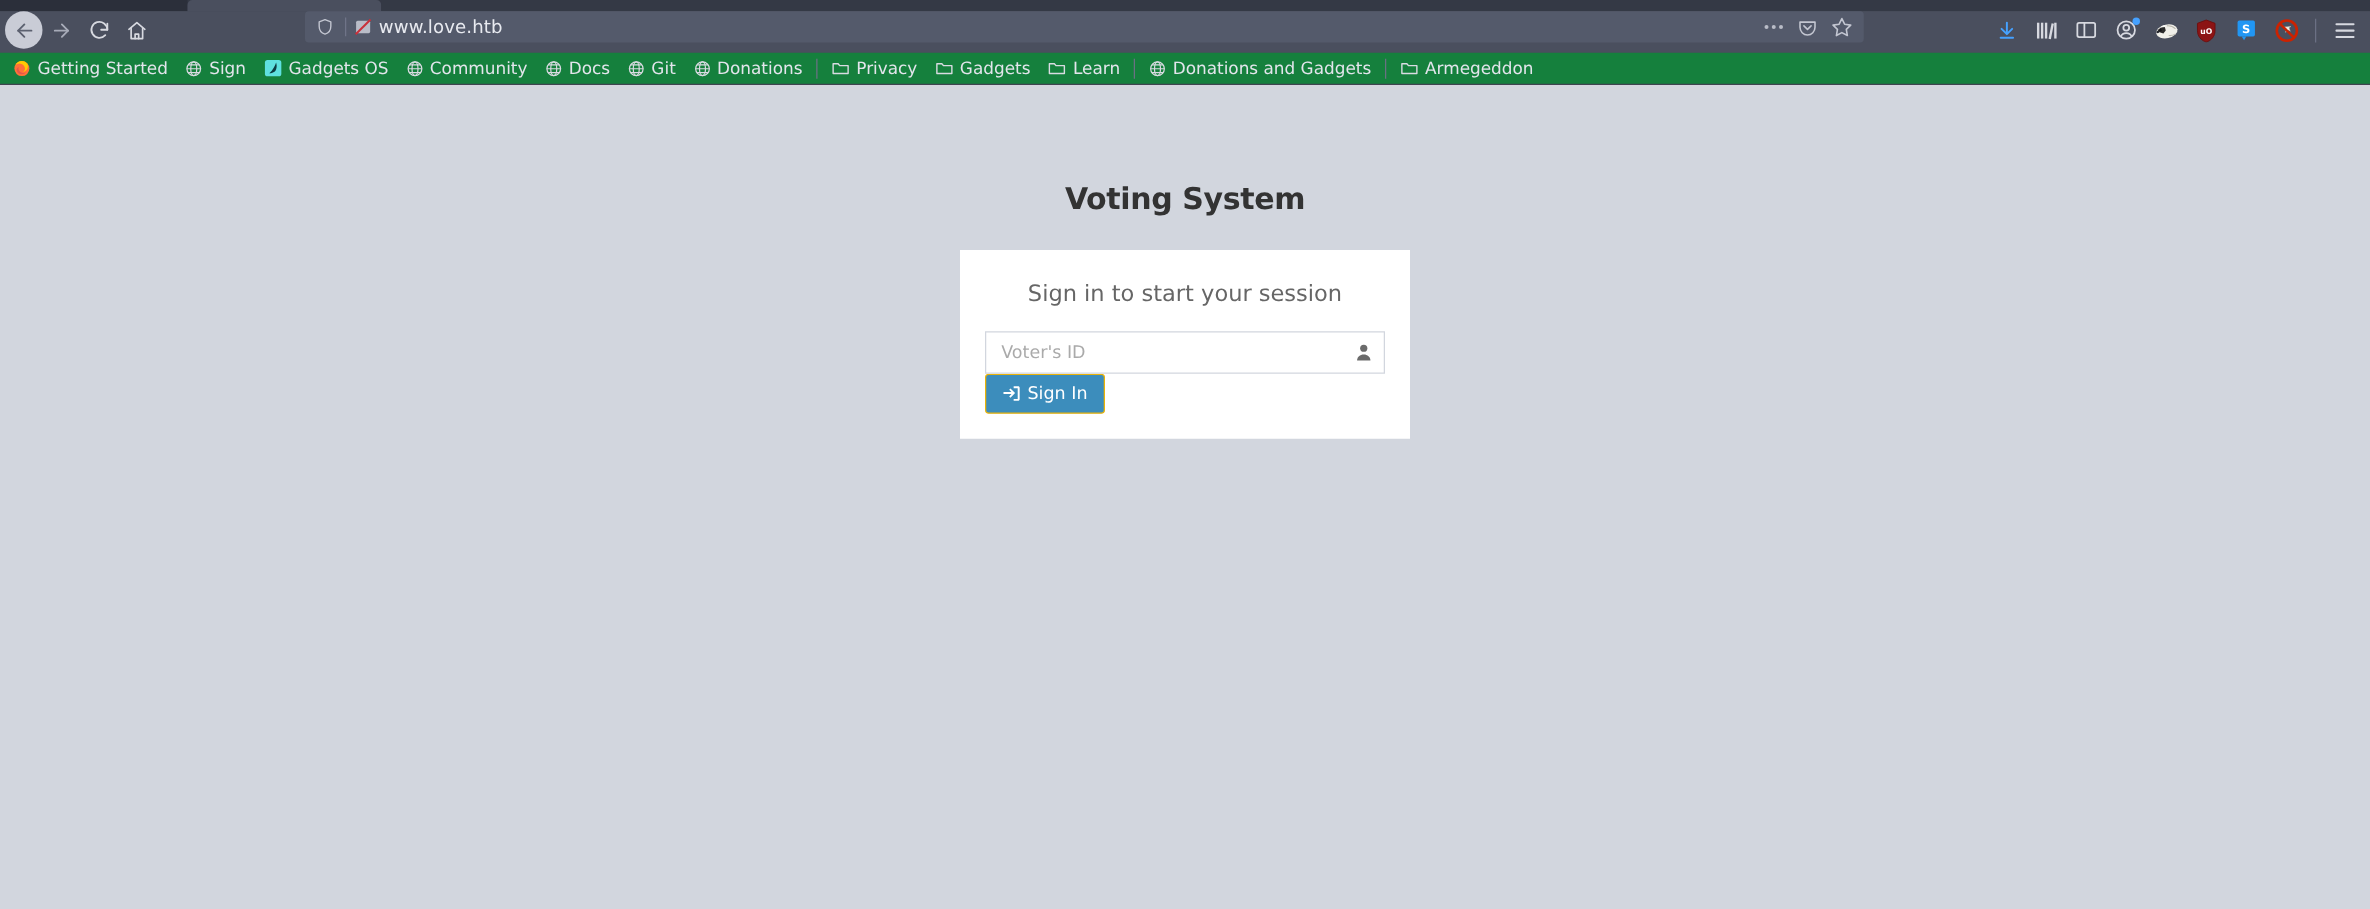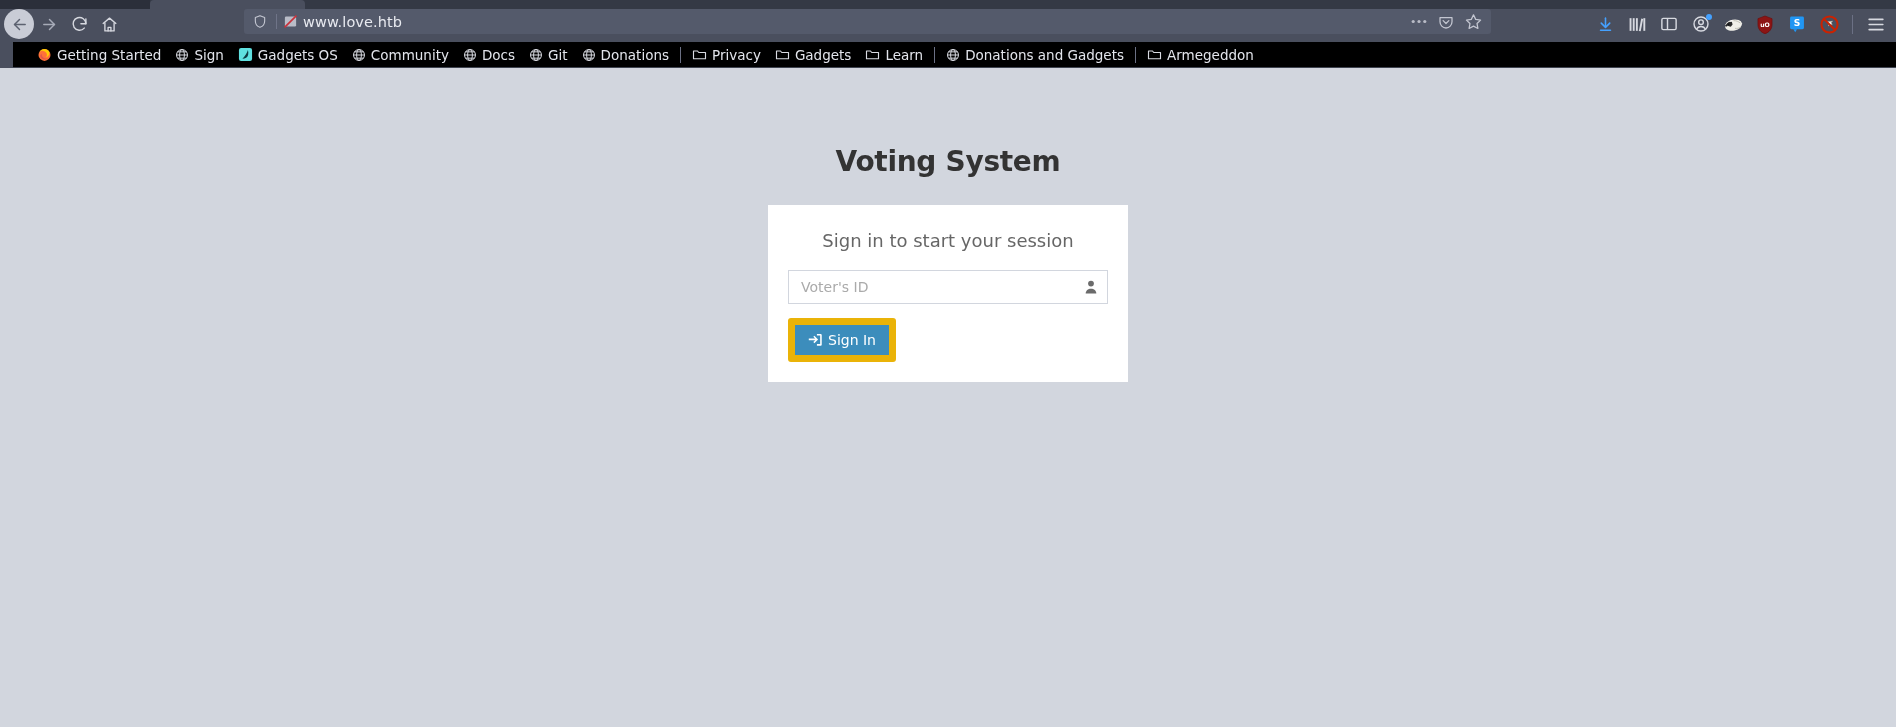--- a/index.html
+++ b/index.html
@@ -42,55 +42,55 @@
               font-family: "DejaVu Sans", "Liberation Sans", sans-serif; }
   .url-right { display: flex; align-items: center; gap: 11px; padding-right: 3px; }
 
   .toolbar-right { position: absolute; right: 4px; display: flex;
                    align-items: center; gap: 0px; }
   .tbicon { width: 32px; height: 30px; display: flex; align-items: center;
             justify-content: center; }
   .tb-sep { width: 1px; height: 19px; background: #6b7084; margin: 0 7px; }
 
   
-  .bookmarks { height: 26px; background: #000000; display: flex; align-items: center;
-               padding: 0 17px; gap: 0px; flex: 0 0 auto;
-               border-bottom: 1px solid #3f4450; margin-left: 13px; }
+  .bookmarks { height: 26px; background: #15803d; display: flex; align-items: center;
+               padding: 0 3px; gap: 0px; flex: 0 0 auto;
+               border-bottom: 1px solid #3f4450; }
   .bm { display: flex; align-items: center; gap: 5px; padding: 2px 7px;
         color: #e3e5ec; font-size: 13.5px; white-space: nowrap;
         font-family: "DejaVu Sans", "Liberation Sans", sans-serif; }
   .bm-sep { width: 1px; height: 16px; background: #6b7084; margin: 0 4px; }
 
   
   .page { flex: 1 1 auto; background: #d2d6de; position: relative;
           overflow: hidden; }
 
   .login-wrap { width: 100%; padding-top: 77px; display: flex;
                 flex-direction: column; align-items: center; }
 
-  .login-logo { font-size: 28px; font-weight: bold; color: #333;
+  .login-logo { font-size: 24px; font-weight: bold; color: #333;
                 letter-spacing: -0.3px; margin: 0 0 27px 0;
                 font-family: "DejaVu Sans", "Liberation Sans", sans-serif; }
 
   .login-box { width: 360px; background: #ffffff; padding: 20px; }
 
   .login-msg { text-align: center; color: #666; font-size: 18px;
                margin: 5px 0 19px 0; font-weight: normal; }
 
-  .form-group { position: relative; margin-bottom: 14px; }
+  .form-group { position: relative; }
   .form-control { width: 100%; height: 34px; border: 1px solid #d2d6de;
                   background: #fff; padding: 6px 32px 6px 12px; font-size: 14px;
                   color: #555; border-radius: 0; outline: none;
                   font-family: "DejaVu Sans", "Liberation Sans", sans-serif; }
   .form-control::placeholder { color: #aaa; opacity: 1; }
   .input-icon { position: absolute; right: 10px; top: 50%;
                 transform: translateY(-50%); color: #6b6b6b;
                 display: flex; align-items: center; pointer-events: none; }
 
-  .btn-signin { background: #3c8dbc; border: 7px solid #eab308; color: #fff;
+  .btn-signin { background: #3c8dbc; border: 1px solid #eab308; color: #fff;
                 font-size: 14px; padding: 7px 13px; display: inline-flex;
                 align-items: center; gap: 6px; border-radius: 3px;
                 cursor: pointer;
                 font-family: "DejaVu Sans", "Liberation Sans", sans-serif; }
 
   .fx { display: block; }
 </style>
 </head>
 <body>
 

